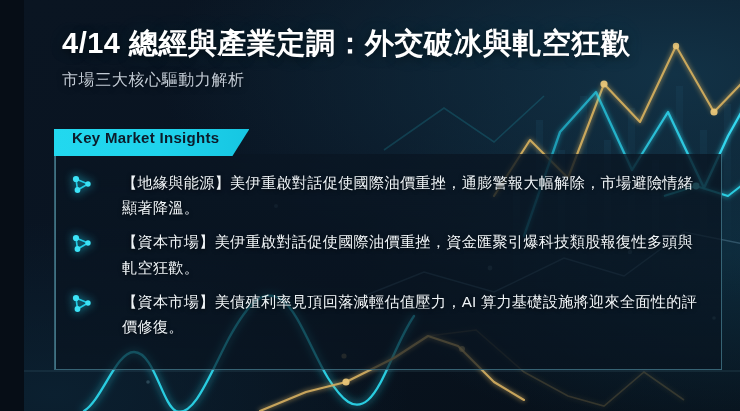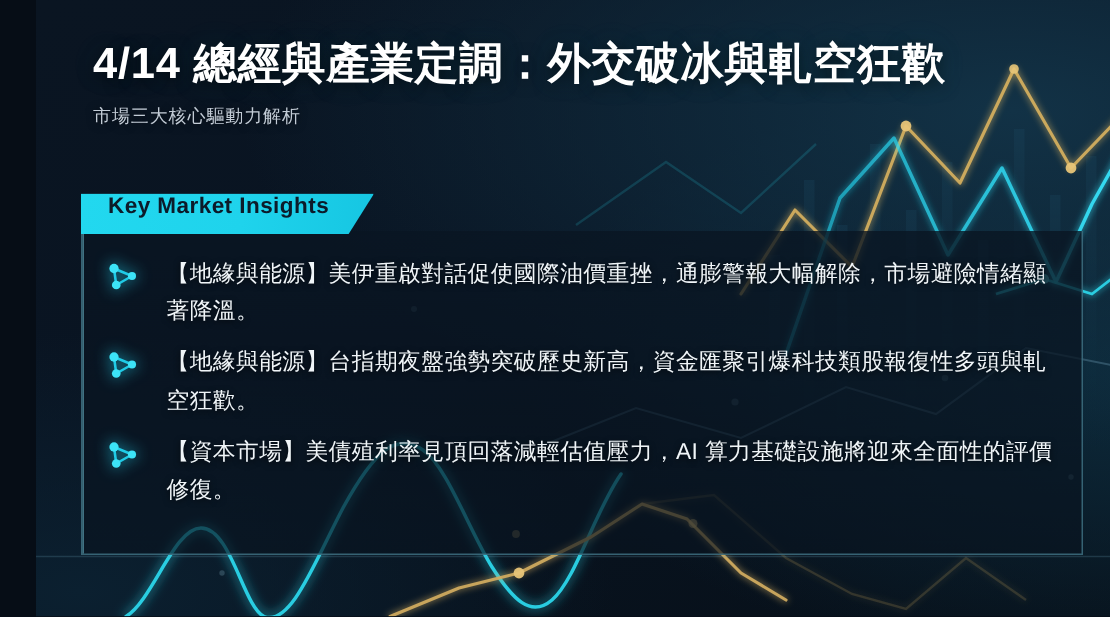--- a/index.html
+++ b/index.html
@@ -46,21 +46,21 @@
     font-size: 29px;
     line-height: 1.22;
     font-weight: 700;
     letter-spacing: 0.5px;
     color: #ffffff;
     text-shadow: 0 2px 10px rgba(0,0,0,0.65), 0 0 22px rgba(34,211,238,0.10);
     white-space: nowrap;
   }
   .sub-title {
     margin: 9px 0 0 0;
-    font-size: 12px;
+    font-size: 16px;
     font-weight: 400;
     line-height: 1.3;
     color: #c3ccd6;
     letter-spacing: 0.6px;
     text-shadow: 0 1px 6px rgba(0,0,0,0.6);
   }
 
   
   .badge {
     position: absolute;
@@ -107,21 +107,21 @@
     list-style: none;
     margin: 0;
     padding: 16px 16px 0 14px;
     display: flex;
     flex-direction: column;
     gap: 9px;
   }
   .bullet {
     display: flex;
     align-items: flex-start;
-    gap: 16px;
+    gap: 27px;
   }
   .node-icon {
     flex: 0 0 auto;
     width: 26px;
     height: 26px;
     margin-top: 2px;
     filter: drop-shadow(0 0 5px rgba(34,211,238,0.85));
   }
   .bullet-text {
     font-size: 15.2px;
@@ -239,21 +239,21 @@
         <span class="bullet-text">【地緣與能源】美伊重啟對話促使國際油價重挫，通膨警報大幅解除，市場避險情緒顯著降溫。</span>
       </li>
 
       <li class="bullet">
         <svg class="node-icon" viewBox="0 0 26 26" aria-hidden="true">
           <path d="M7 7 L19 12 L8.5 18 Z" fill="none" stroke="#22d3ee" stroke-width="1.7" stroke-linejoin="round" opacity="0.95"></path>
           <circle cx="7" cy="7" r="3.1" fill="#3ce3f7"></circle>
           <circle cx="19" cy="12" r="2.7" fill="#3ce3f7"></circle>
           <circle cx="8.5" cy="18" r="2.9" fill="#3ce3f7"></circle>
         </svg>
-        <span class="bullet-text">【地緣與能源】台指期夜盤強勢突破歷史新高，資金匯聚引爆科技類股報復性多頭與軋空狂歡。</span>
+        <span class="bullet-text">【資本市場】美伊重啟對話促使國際油價重挫，資金匯聚引爆科技類股報復性多頭與軋空狂歡。</span>
       </li>
 
       <li class="bullet">
         <svg class="node-icon" viewBox="0 0 26 26" aria-hidden="true">
           <path d="M7 7 L19 12 L8.5 18 Z" fill="none" stroke="#22d3ee" stroke-width="1.7" stroke-linejoin="round" opacity="0.95"></path>
           <circle cx="7" cy="7" r="3.1" fill="#3ce3f7"></circle>
           <circle cx="19" cy="12" r="2.7" fill="#3ce3f7"></circle>
           <circle cx="8.5" cy="18" r="2.9" fill="#3ce3f7"></circle>
         </svg>
         <span class="bullet-text">【資本市場】美債殖利率見頂回落減輕估值壓力，AI 算力基礎設施將迎來全面性的評價修復。</span>

